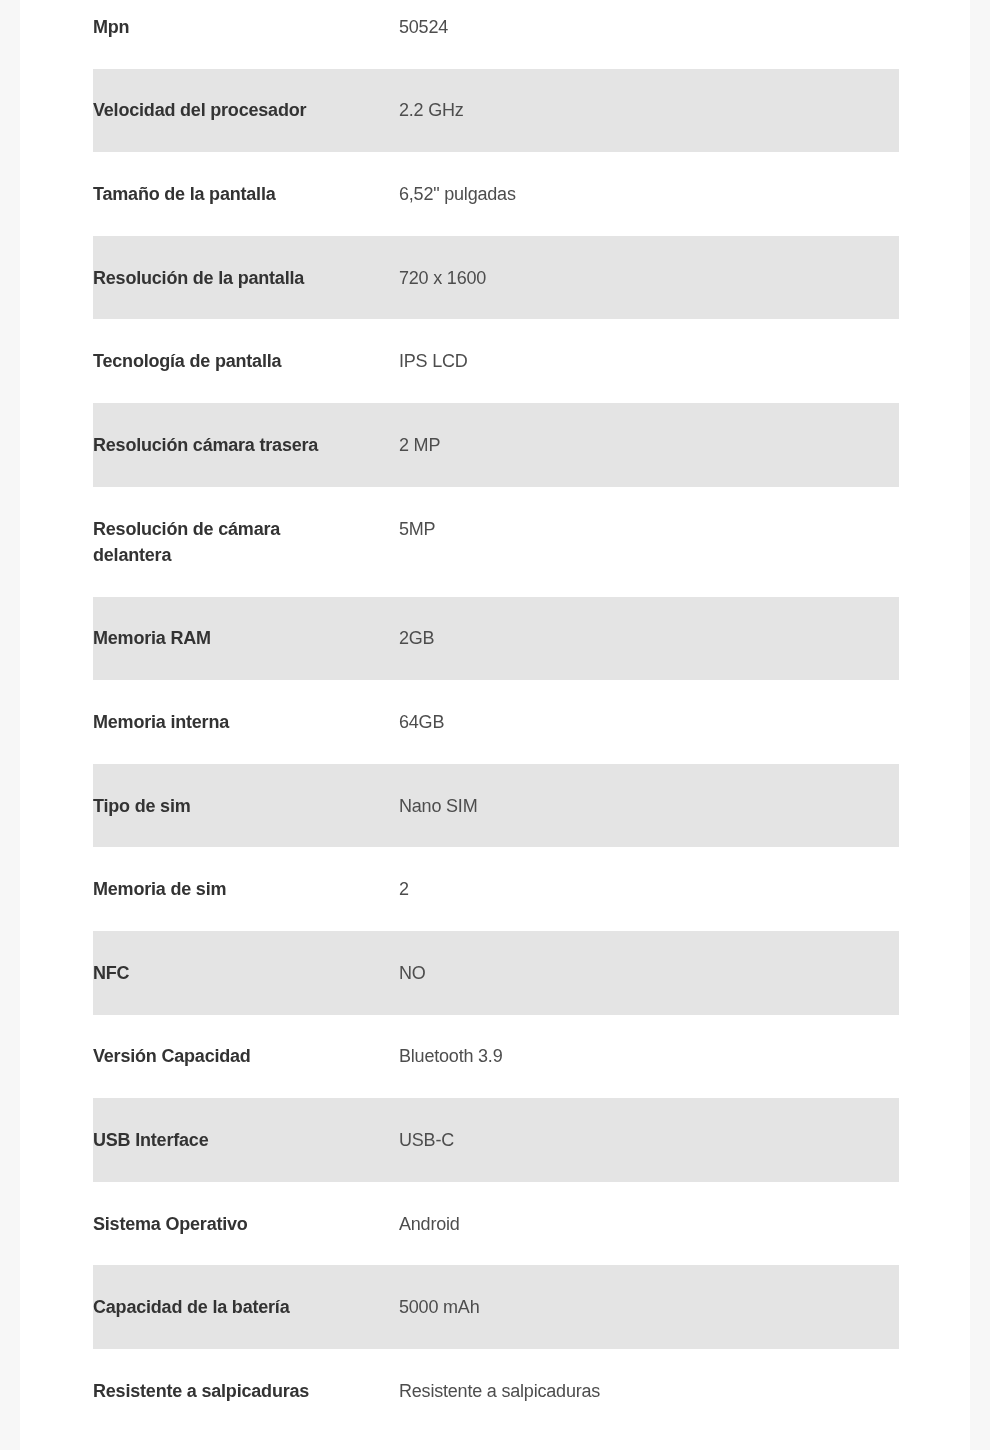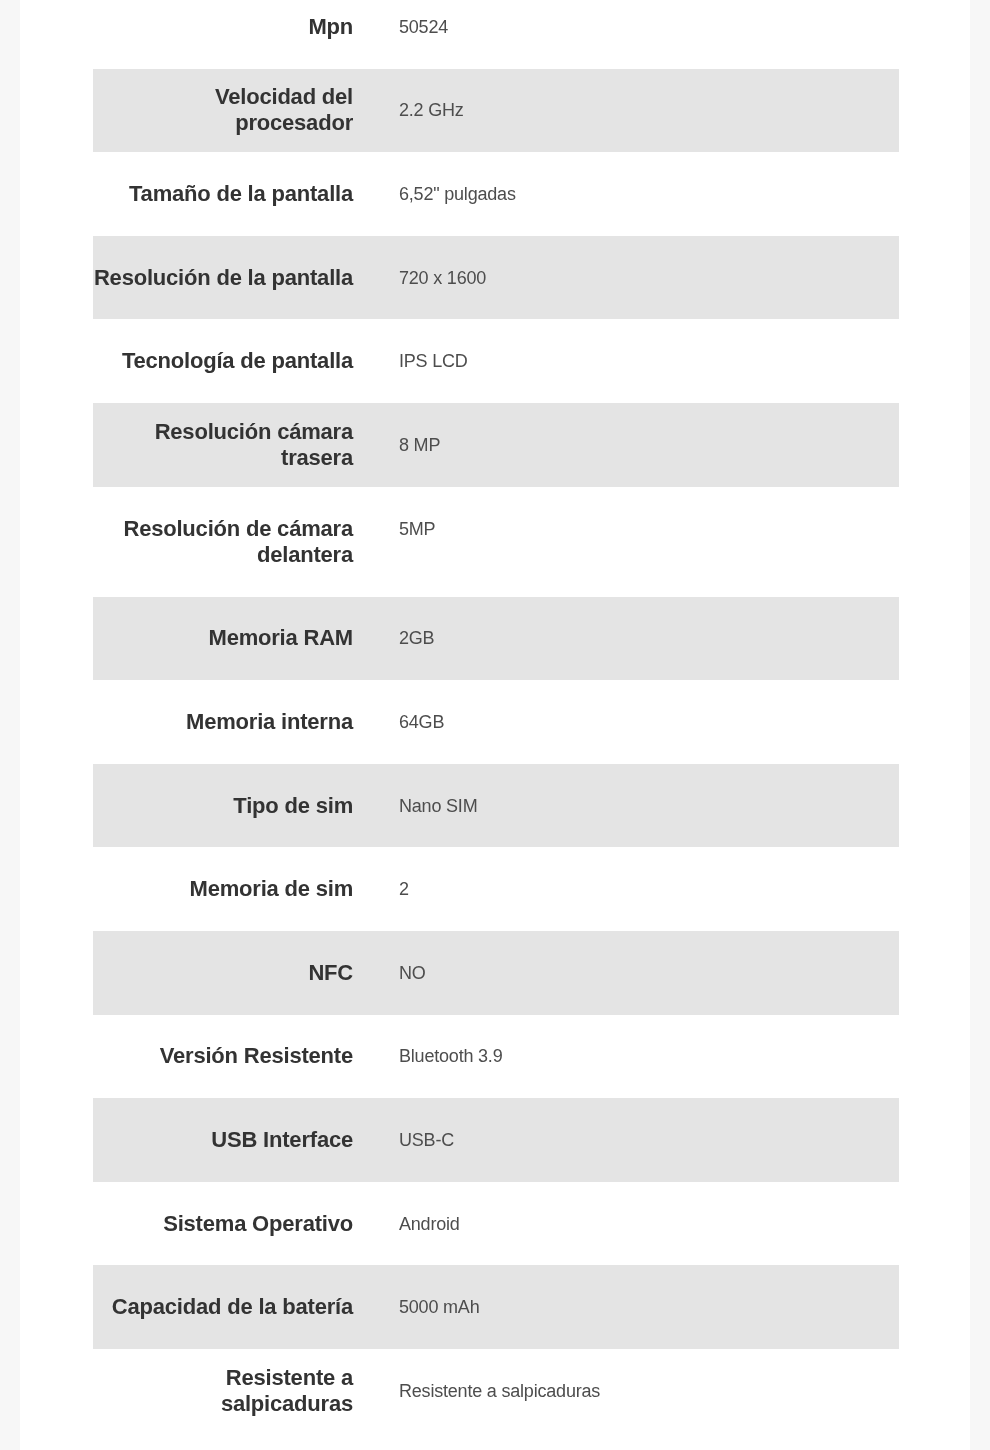--- a/index.html
+++ b/index.html
@@ -29,24 +29,24 @@
   }
   .spec-row{
     display:flex;
     align-items:center;
     height:83.6px;
   }
   .spec-row.shaded{background:var(--row-shaded);}
   .spec-row.tall{height:110px;}
   .spec-label{
     width:260px;
-    text-align:right;
+    text-align:left;
     font-weight:bold;
     color:var(--label-color);
-    font-size:22px;
+    font-size:18px;
     line-height:26px;
     letter-spacing:-0.2px;
   }
   .spec-value{
     margin-left:46px;
     color:var(--value-color);
     font-size:18px;
     line-height:26px;
     letter-spacing:-0.2px;
     flex:1;
@@ -81,21 +81,21 @@
     <div class="spec-value">720 x 1600</div>
   </div>
 
   <div class="spec-row">
     <div class="spec-label">Tecnología de pantalla</div>
     <div class="spec-value">IPS LCD</div>
   </div>
 
   <div class="spec-row shaded">
     <div class="spec-label">Resolución cámara trasera</div>
-    <div class="spec-value">8 MP</div>
+    <div class="spec-value">2 MP</div>
   </div>
 
   <div class="spec-row tall">
     <div class="spec-label">Resolución de cámara delantera</div>
     <div class="spec-value">5MP</div>
   </div>
 
   <div class="spec-row shaded">
     <div class="spec-label">Memoria RAM</div>
     <div class="spec-value">2GB</div>
@@ -115,21 +115,21 @@
     <div class="spec-label">Memoria de sim</div>
     <div class="spec-value">2</div>
   </div>
 
   <div class="spec-row shaded">
     <div class="spec-label">NFC</div>
     <div class="spec-value">NO</div>
   </div>
 
   <div class="spec-row">
-    <div class="spec-label">Versión Resistente</div>
+    <div class="spec-label">Versión Capacidad</div>
     <div class="spec-value">Bluetooth 3.9</div>
   </div>
 
   <div class="spec-row shaded">
     <div class="spec-label">USB Interface</div>
     <div class="spec-value">USB-C</div>
   </div>
 
   <div class="spec-row">
     <div class="spec-label">Sistema Operativo</div>

